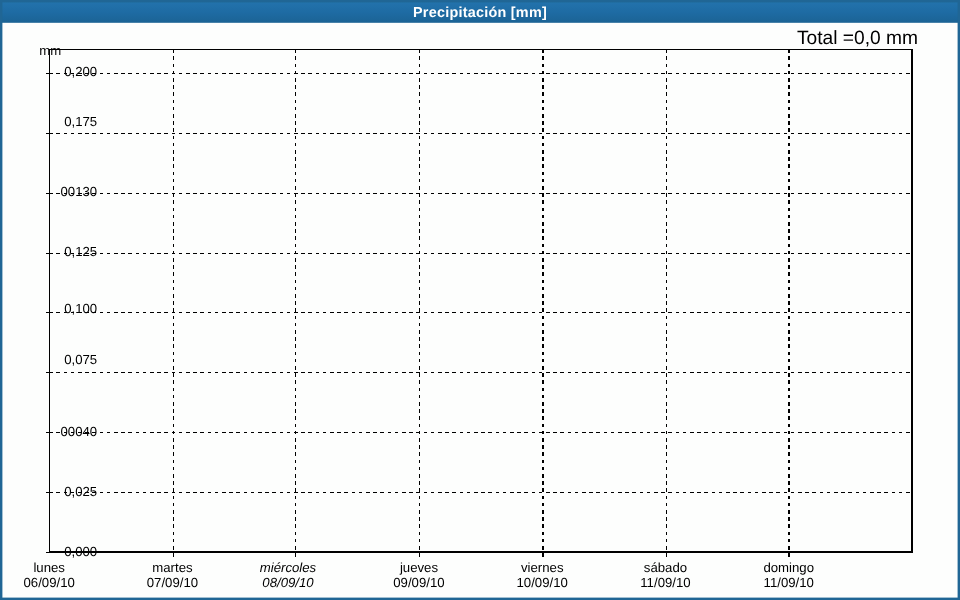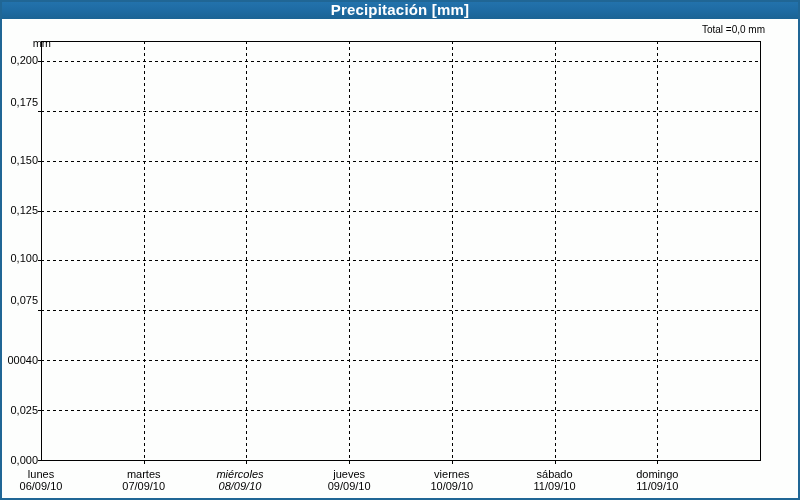--- a/index.html
+++ b/index.html
@@ -9,32 +9,32 @@
   #window-border{
     position:absolute;left:0;top:0;width:800px;height:500px;
     box-sizing:border-box;border:2px solid #206695;pointer-events:none;z-index:50;
   }
   #title-bar{
     position:absolute;left:0;top:0;width:800px;height:19px;
     background:linear-gradient(180deg,#2474ae 0%,#1e6ba3 55%,#1b6394 100%);
     display:flex;align-items:center;justify-content:center;z-index:40;
   }
   #title-bar .title-text{
-    color:#ffffff;font-size:15px;font-weight:bold;letter-spacing:0.2px;
+    color:#ffffff;font-size:12px;font-weight:bold;letter-spacing:0.2px;
   }
   #total-annotation{
-    position:absolute;top:24px;right:35px;font-size:10px;color:#000;z-index:10;
+    position:absolute;top:24px;right:35px;font-size:16px;color:#000;z-index:10;
   }
   #y-unit-label{
     position:absolute;left:0;top:37px;width:38px;text-align:right;
     font-size:11px;color:#000;z-index:10;padding-left:13px;
   }
   .y-tick-label{
     position:absolute;left:0;width:38px;text-align:right;
-    font-size:11px;line-height:13px;color:#000;white-space:nowrap;
+    font-size:11px;line-height:13px;color:#000;white-space:nowrap;padding-left:43px;
   }
   .x-cat-label{
     position:absolute;top:468px;width:104px;text-align:center;
     font-size:11px;line-height:12px;color:#000;white-space:nowrap;
   }
   #plot-svg{position:absolute;left:0;top:0;z-index:5;}
   #plot-hotspot{
     position:absolute;left:41px;top:41px;width:719px;height:419px;z-index:6;
     background:transparent;
   }
@@ -87,21 +87,21 @@
 
   <div id="plot-hotspot"></div>
 
   <div id="y-labels">
       <div class="y-tick-label" style="top: 453.5px;">0,000</div>
       <div class="y-tick-label" style="top: 403.619px;">0,025</div>
       <div class="y-tick-label" style="top: 353.738px;">00040</div>
       <div class="y-tick-label" style="top: 294px;">0,075</div>
       <div class="y-tick-label" style="top: 252px;">0,100</div>
       <div class="y-tick-label" style="top: 204.095px;">0,125</div>
-      <div class="y-tick-label" style="top: 154.214px;">0,150</div>
+      <div class="y-tick-label" style="top: 154.214px;">00130</div>
       <div class="y-tick-label" style="top: 96px;">0,175</div>
       <div class="y-tick-label" style="top: 54.4524px;">0,200</div>
     </div>
   <div id="x-labels">
       <div class="x-cat-label" style="left: -11px;">
         <div>lunes</div>
         <div>06/09/10</div>
       </div>
       <div class="x-cat-label" style="left: 91.7143px;">
         <div>martes</div>

